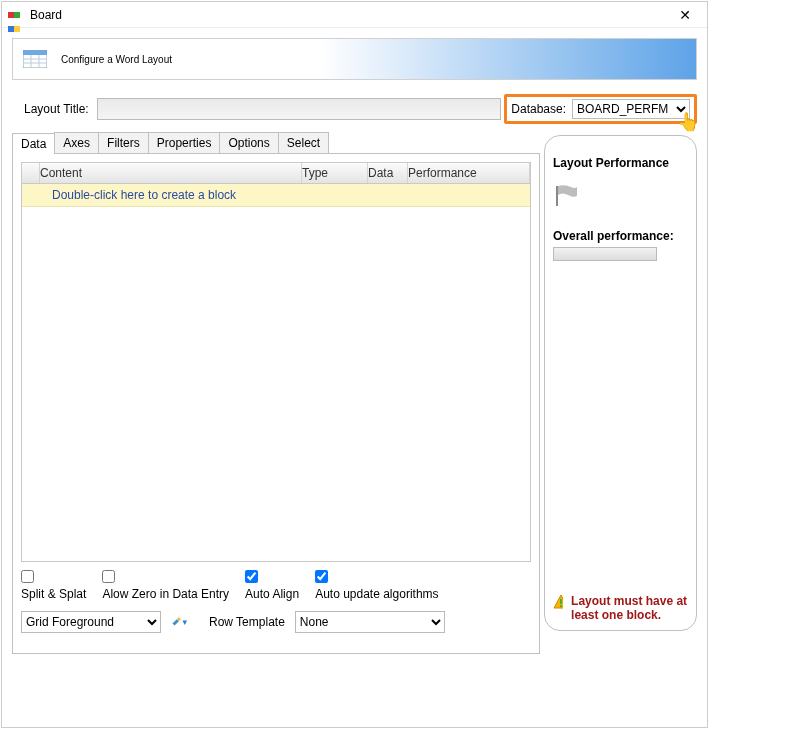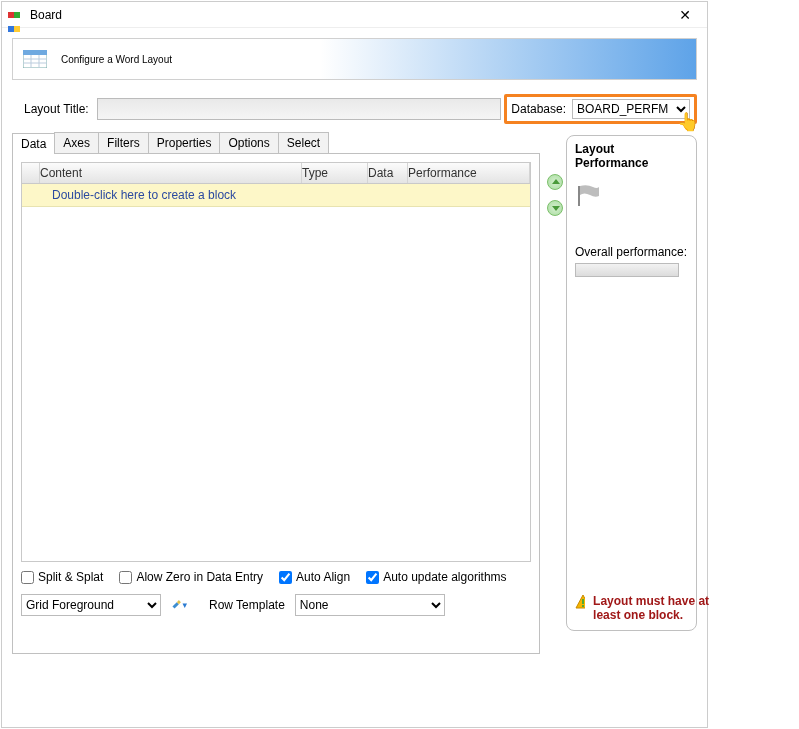--- a/index.html
+++ b/index.html
@@ -12,48 +12,48 @@
 .header { margin: 10px 10px 0 10px; height: 42px; border: 1px solid #d0d0d0; background: linear-gradient(to right, #fff 0%, #fff 45%, #5ea3e8 100%); display: flex; align-items: center; padding: 0 10px; }
 .header .hicon { width: 24px; height: 18px; margin-right: 14px; }
 .header .htext { font-size: 10px; }
 .layout-row { display: flex; align-items: center; margin: 14px 10px 8px 22px; gap: 3px; }
 .layout-row .lt-label { width: 70px; }
 .layout-row input.lt { flex: 1; height: 22px; border: 1px solid #bbb; background: linear-gradient(#e9e9e9,#f5f5f5); padding: 0 4px; }
 .db-wrap { display: flex; align-items: center; gap: 4px; border: 3px solid #f58220; border-radius: 2px; padding: 2px 4px; position: relative; }
 .db-wrap .db-label { margin-right: 2px; }
 .db-wrap select { height: 20px; width: 118px; border: 1px solid #bbb; font-size: 12px; }
 .cursor { position: absolute; right: -6px; top: 14px; font-size: 18px; pointer-events: none; }
-.body { display: flex; margin: 0 10px; gap: 26px; }
+.body { display: flex; margin: 0 10px; gap: 4px; }
 .left { width: 576px; }
 .right { width: 178px; }
 .tabs { display: flex; border-bottom: 1px solid #c0c0c0; }
 .tab { border: 1px solid #c0c0c0; border-bottom: none; background: #f2f2f2; padding: 3px 8px; margin-right: -1px; cursor: pointer; }
 .tab.active { background: #fff; position: relative; top: 1px; }
 .tabpanel { border: 1px solid #c0c0c0; border-top: none; height: 500px; padding: 8px 8px 6px 8px; position: relative; background: #fff; }
 .grid { border: 1px solid #c9c9c9; width: 510px; height: 400px; overflow: hidden; }
 .grid-head { display: flex; background: linear-gradient(#fbfbfb,#e4e4e4); border-bottom: 1px solid #c9c9c9; }
 .grid-head div { border-right: 1px solid #d4d4d4; padding: 3px 0; text-align: left; color: #333; }
 .gh-a { width: 18px; } .gh-b { width: 262px; } .gh-c { width: 66px; } .gh-d { width: 40px; } .gh-e { flex:1; border-right:none; }
 .grid-row { background: #fdf7c8; color: #2b4aa0; padding: 4px 0 4px 30px; border-bottom: 1px solid #e8e3b0; cursor: pointer; }
 .arrow-btns { position: absolute; left: 534px; top: 20px; display: flex; flex-direction: column; gap: 10px; }
 .circle { width: 16px; height: 16px; border-radius: 50%; border: 1px solid #7bbf6a; background: radial-gradient(#d6f0cf,#a8dca0); cursor: pointer; position: relative; }
 .circle.up::after { content:""; position:absolute; left:4px; top:4px; border-left:4px solid transparent; border-right:4px solid transparent; border-bottom:5px solid #4a9a3a; }
 .circle.down::after { content:""; position:absolute; left:4px; top:5px; border-left:4px solid transparent; border-right:4px solid transparent; border-top:5px solid #4a9a3a; }
 .checks { display: flex; gap: 16px; margin-top: 8px; align-items: center; }
-.checks label { display: flex; align-items: flex-end; gap: 4px; cursor: pointer; }
+.checks label { display: flex; align-items: flex-start; gap: 4px; cursor: pointer; flex-direction: column; }
 .checks input { margin:0; }
 .controls2 { display: flex; align-items: center; gap: 10px; margin-top: 10px; }
 .sel { height: 22px; border: 1px solid #bbb; background: #fff; }
 .sel.s1 { width: 140px; }
 .sel.s2 { width: 150px; }
 .brush { width:16px; height:16px; color:#2b7bd1; display:inline-flex; align-items:center; }
-.perf-panel { border: 1px solid #c0c0c0; border-radius: 8px; height: 496px; padding: 4px 8px; margin-top: 3px; background: #fff; }
+.perf-panel { border: 1px solid #c0c0c0; border-radius: 16px; height: 496px; padding: 18px 8px; margin-top: 3px; background: #fff; }
 .perf-panel .ptitle { font-weight: bold; margin: 2px 0 14px 0; }
 .flag { width: 26px; height: 22px; }
-.op { font-weight: normal; margin-top: 36px; }
+.op { font-weight: bold; margin-top: 20px; }
 .pbar { width: 104px; height: 14px; border: 1px solid #bbb; background: linear-gradient(#f2f2f2,#dcdcdc); margin-top: 4px; }
 .warn { display: flex; gap: 8px; color: #a01818; font-weight: bold; position: absolute; bottom: 8px; width: 150px; }
 .perf-panel { position: relative; }
 .footer { display: flex; margin: 10px 10px 0 10px; gap: 8px; }
 .footer .spacer { flex:1; }
 .btn { height: 24px; min-width: 76px; padding: 0 10px; border: 1px solid #adadad; background: linear-gradient(#f8f8f8,#e6e6e6); cursor: pointer; }
 .btn:disabled { color: #9a9a9a; cursor: default; }
 .app-icon-sq { display:inline-block; width:6px; height:6px; }
 </style>
 </head>

